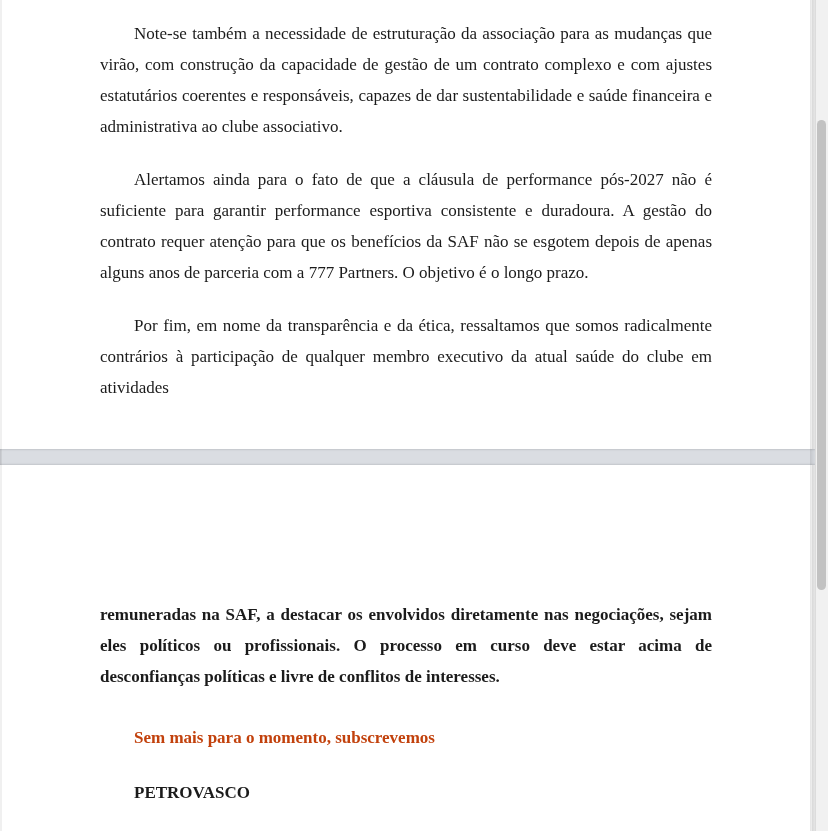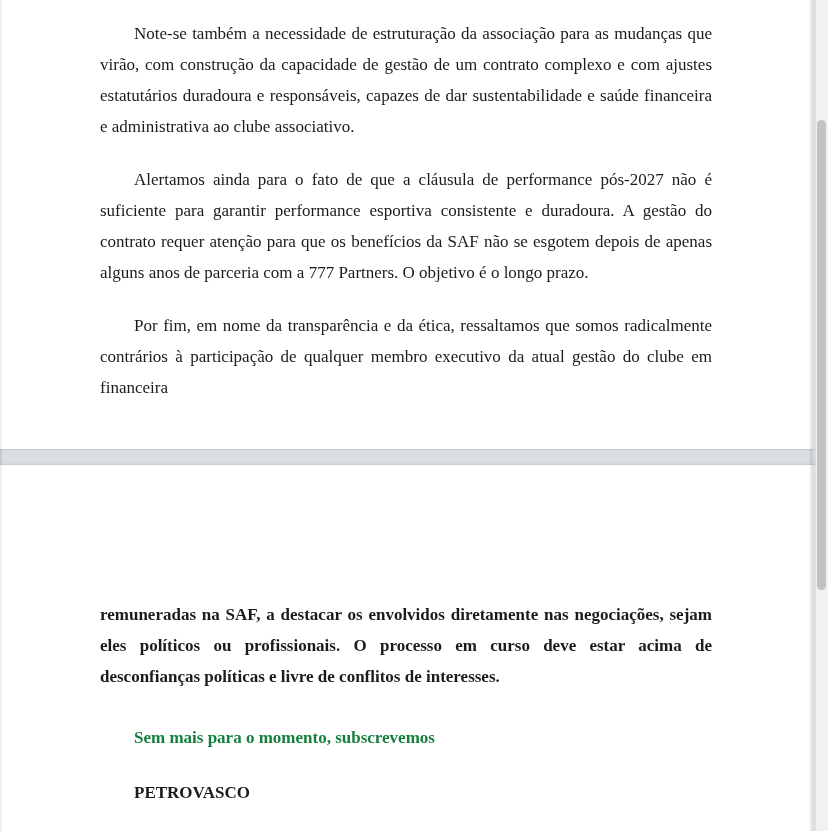--- a/index.html
+++ b/index.html
@@ -68,21 +68,21 @@
     margin-top: 26px;
     padding-left: 34px;
   }
   .sign-line {
     white-space: nowrap;
   }
   .closing {
     font-family: "Liberation Serif", serif;
     font-size: 17px;
     line-height: 31px;
-    color: #15803d;
+    color: #c2410c;
     margin: 30px 0 8px 0;
     padding-left: 34px;
   }
   
   .scrollbar-track {
     position: absolute;
     top: 0;
     right: 0;
     width: 12px;
     height: 831px;
@@ -116,23 +116,23 @@
     background: linear-gradient(to right, rgba(0,0,0,0.10), rgba(0,0,0,0));
   }
 </style>
 </head>
 <body>
 
 <div class="viewer">
 
   <div class="page page-one">
     <div class="spacer-top-1"></div>
-    <p class="para">Note-se também a necessidade de estruturação da associação para as mudanças que virão, com construção da capacidade de gestão de um contrato complexo e com ajustes estatutários duradoura e responsáveis, capazes de dar sustentabilidade e saúde financeira e administrativa ao clube associativo.</p>
+    <p class="para">Note-se também a necessidade de estruturação da associação para as mudanças que virão, com construção da capacidade de gestão de um contrato complexo e com ajustes estatutários coerentes e responsáveis, capazes de dar sustentabilidade e saúde financeira e administrativa ao clube associativo.</p>
     <p class="para">Alertamos ainda para o fato de que a cláusula de performance pós-2027 não é suficiente para garantir performance esportiva consistente e duradoura. A gestão do contrato requer atenção para que os benefícios da SAF não se esgotem depois de apenas alguns anos de parceria com a 777 Partners. O objetivo é o longo prazo.</p>
-    <p class="para last-line-no-justify">Por fim, em nome da transparência e da ética, ressaltamos que somos radicalmente contrários à participação de qualquer membro executivo da atual gestão do clube em financeira</p>
+    <p class="para last-line-no-justify">Por fim, em nome da transparência e da ética, ressaltamos que somos radicalmente contrários à participação de qualquer membro executivo da atual saúde do clube em atividades</p>
   </div>
 
   <div class="page-gap"></div>
 
   <div class="page page-two">
     <div class="spacer-top-2"></div>
     <p class="para noindent">remuneradas na SAF, a destacar os envolvidos diretamente nas negociações, sejam eles políticos ou profissionais. O processo em curso deve estar acima de desconfianças políticas e livre de conflitos de interesses.</p>
     <p class="closing">Sem mais para o momento, subscrevemos</p>
     <div class="sign-block">
       <div class="sign-line">PETROVASCO</div>

